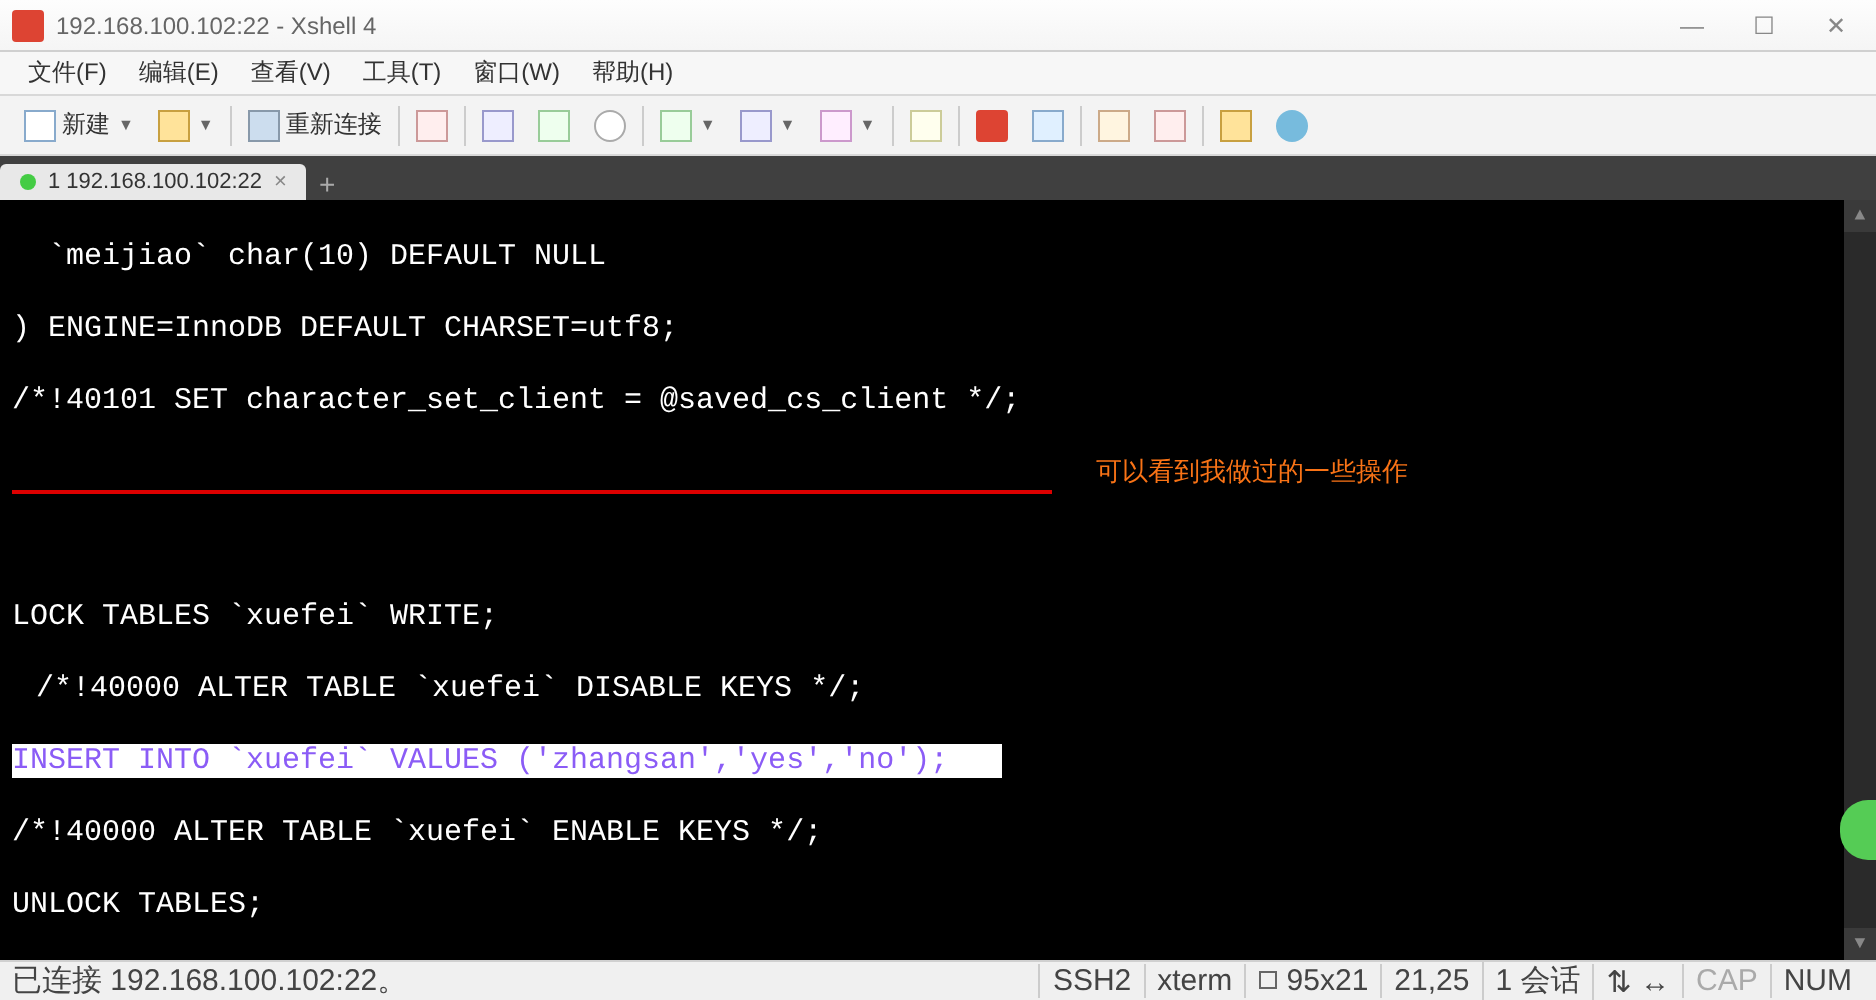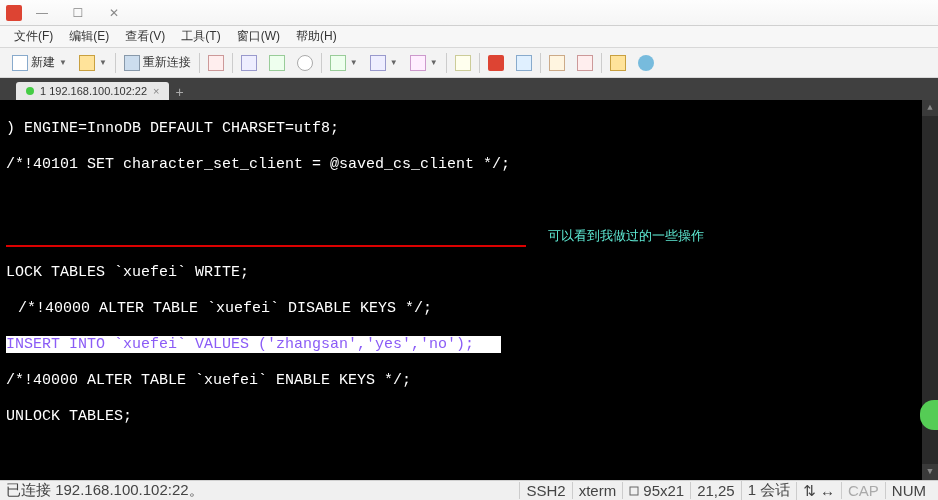--- a/index.html
+++ b/index.html
@@ -9,31 +9,31 @@
     .titlebar .title { flex: 1; color: #666; font-size: 12px; }
     .win-controls { display: flex; gap: 8px; }
     .win-btn { width: 28px; height: 18px; display: flex; align-items: center; justify-content: center; color: #888; cursor: default; }
     .menubar { background: #f7f7f7; height: 22px; display: flex; align-items: center; padding-left: 6px; border-bottom: 1px solid #d8d8d8; }
     .menubar .menu-item { padding: 2px 8px; color: #333; cursor: default; }
     .toolbar { background: #f3f3f3; height: 30px; display: flex; align-items: center; padding: 0 6px; border-bottom: 1px solid #d8d8d8; gap: 0; }
     .tb-btn { display: flex; align-items: center; gap: 3px; padding: 2px 5px; border: 1px solid transparent; border-radius: 2px; cursor: default; color: #333; }
     .tb-btn .dd { font-size: 8px; color: #666; margin-left: 1px; }
     .tb-icon { width: 16px; height: 16px; display: inline-block; }
     .tb-sep { width: 1px; height: 20px; background: #ccc; margin: 0 2px; }
-    .tabbar { background: #404040; height: 22px; display: flex; align-items: flex-end; padding-left: 16px; }
+    .tabbar { background: #404040; height: 22px; display: flex; align-items: flex-end; padding-left: 0; }
     .tab { background: #e8e8e8; padding: 3px 10px; font-size: 11px; border-top-left-radius: 3px; border-top-right-radius: 3px; display: flex; align-items: center; gap: 6px; color: #333; }
     .tab .green-dot { width: 8px; height: 8px; background: #4c4; border-radius: 50%; }
     .tab .close-x { color: #888; font-size: 11px; cursor: default; }
     .add-tab { color: #aaa; padding: 0 6px; font-size: 14px; cursor: default; }
     .terminal { flex: 1; background: #000; color: #fff; font-family: "Consolas", "Courier New", monospace; font-size: 15px; line-height: 1.2; padding: 2px 6px; overflow: hidden; white-space: pre; position: relative; }
     .term-line { display: block; }
     .hl-line { background: #fff; color: #8b5cf6; display: inline; }
     .hl-small { background: #fff; color: #000; display: inline-block; width: 12px; }
     .underline { position: absolute; height: 2px; background: #d00; }
-    .annotation { position: absolute; color: #5eead4; font-family: "Microsoft YaHei", Arial; font-size: 13px; }
+    .annotation { position: absolute; color: #f97316; font-family: "Microsoft YaHei", Arial; font-size: 13px; }
     .statusbar { background: #f0f0f0; height: 20px; display: flex; align-items: center; padding: 0 6px; border-top: 1px solid #d0d0d0; font-size: 15px; color: #444; }
     .statusbar .spacer { flex: 1; }
     .statusbar .cell { padding: 0 6px; border-left: 1px solid #ccc; }
     .green-badge { position: absolute; right: 0; top: 400px; width: 18px; height: 30px; background: #5c5; border-top-left-radius: 14px; border-bottom-left-radius: 14px; }
     .scrollbar-v { position: absolute; right: 0; top: 0; bottom: 0; width: 16px; background: #2a2a2a; }
     .scrollbar-v .arrow { position: absolute; left: 0; right: 0; height: 16px; background: #3a3a3a; display:flex; align-items:center; justify-content:center; color:#888; font-size:9px; }
     .i-new{background:#fff;border:1px solid #8ac;}
     .i-folder{background:#ffe39a;border:1px solid #c8a040;}
     .i-reconn{background:#cde;border:1px solid #89a;}
     .i-copy{background:#eef;border:1px solid #99c;}
@@ -48,20 +48,21 @@
     .i-g{background:#e0f0ff;border:1px solid #8ac;}
     .i-h{background:#fff5e0;border:1px solid #ca8;}
     .i-key{background:#ffe39a;border:1px solid #c8a040;}
     .i-help{background:#7bd;border-radius:50%;}
   </style>
 </head>
 <body>
 
 <div class="titlebar">
   <span class="app-icon"></span>
+  <span class="title">192.168.100.102:22 - Xshell 4</span>
   <div class="win-controls">
     <span class="win-btn">—</span>
     <span class="win-btn">☐</span>
     <span class="win-btn close">✕</span>
   </div>
 </div>
 
 <div class="menubar">
   <span class="menu-item">文件(F)</span>
   <span class="menu-item">编辑(E)</span>
@@ -143,20 +144,21 @@
 <div class="tabbar">
   <div class="tab">
     <span class="green-dot"></span>
     <span>1 192.168.100.102:22</span>
     <span class="close-x">×</span>
   </div>
   <span class="add-tab">+</span>
 </div>
 
 <div class="terminal">
+<span class="term-line">  `meijiao` char(10) DEFAULT NULL</span>
 <span class="term-line">) ENGINE=InnoDB DEFAULT CHARSET=utf8;</span>
 <span class="term-line">/*!40101 SET character_set_client = @saved_cs_client */;</span>
 <span class="term-line">&nbsp;</span>
 <span class="term-line">&nbsp;</span>
 <span class="term-line">LOCK TABLES `xuefei` WRITE;</span>
 <span class="term-line"><span class="hl-small"></span><span>/*!40000 ALTER TABLE `xuefei` DISABLE KEYS */;</span></span>
 <span class="term-line"><span class="hl-line"><span>INSERT INTO `xuefei` VALUES ('zhangsan','yes','no');</span>   </span></span>
 <span class="term-line">/*!40000 ALTER TABLE `xuefei` ENABLE KEYS */;</span>
 <span class="term-line">UNLOCK TABLES;</span>
 

